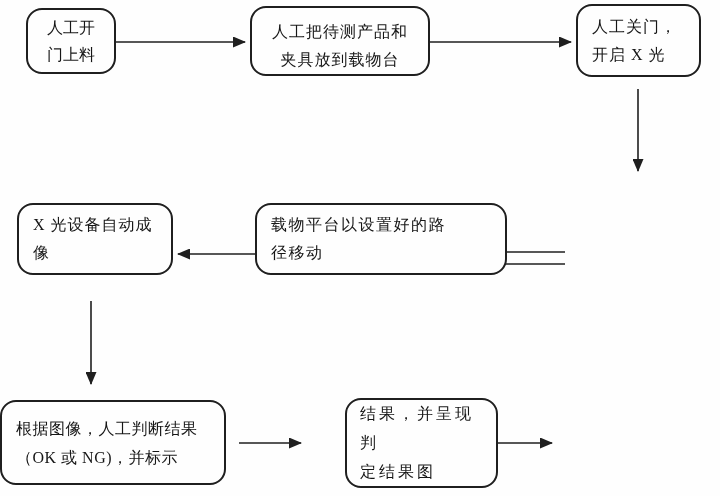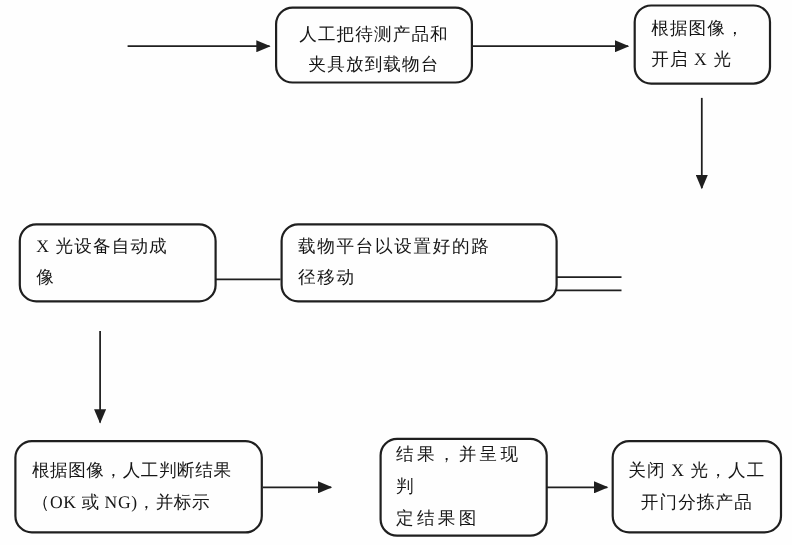--- a/index.html
+++ b/index.html
@@ -31,22 +31,22 @@
     overflow: hidden;
   }
   .node.center { justify-content: center; text-align: center; }
   .node.left   { justify-content: flex-start; text-align: left; }
 
   .n1 { left: 26px;  top: 8px;   width: 90px;  height: 66px;  line-height: 27px; }
   .n2 { left: 250px; top: 6px;   width: 180px; height: 70px;  line-height: 28px; letter-spacing: 1px; align-items: flex-end; }
   .n3 { left: 576px; top: 4px;   width: 125px; height: 73px;  line-height: 28px; padding: 0 0 0 14px; letter-spacing: 1px; }
   .n4 { left: 565px; top: 188px; width: 146px; height: 104px; line-height: 30px; padding: 0 10px 0 14px; letter-spacing: 3px; }
   .n5 { left: 255px; top: 203px; width: 252px; height: 72px;  line-height: 28px; padding: 0 10px 0 14px; letter-spacing: 1.5px; }
-  .n6 { left: 17px;  top: 203px; width: 180px; height: 72px;  line-height: 28px; padding: 0 10px 0 14px; letter-spacing: 1px; }
-  .n7 { left: 13px;  top: 400px; width: 226px; height: 85px;  line-height: 29px; padding: 0 8px 0 14px;  letter-spacing: 0.5px; }
+  .n6 { left: 17px;  top: 203px; width: 156px; height: 72px;  line-height: 28px; padding: 0 10px 0 14px; letter-spacing: 1px; }
+  .n7 { left: 0;  top: 400px; width: 226px; height: 85px;  line-height: 29px; padding: 0 8px 0 14px;  letter-spacing: 0.5px; }
   .n8 { left: 305px; top: 398px; width: 153px; height: 90px;  line-height: 29px; padding: 5px 10px 0 13px; letter-spacing: 3px; align-items: flex-end; margin-left: 40px; }
   .n9 { left: 556px; top: 400px; width: 155px; height: 85px;  line-height: 29px; letter-spacing: 1px; }
 </style>
 </head>
 <body>
 
 <div class="canvas">
 
   <svg class="wires" viewBox="0 0 720 496" xmlns="http://www.w3.org/2000/svg">
     <defs>
@@ -58,28 +58,32 @@
     <line x1="430" y1="42" x2="571" y2="42" stroke="#1f1f1f" stroke-width="1.6" marker-end="url(#ah)"></line>
     <line x1="638" y1="89" x2="638" y2="171" stroke="#1f1f1f" stroke-width="1.6" marker-end="url(#ah)"></line>
     <line x1="565" y1="252" x2="469" y2="252" stroke="#1f1f1f" stroke-width="1.6" marker-end="url(#ah)"></line>
     <line x1="565" y1="264" x2="469" y2="264" stroke="#1f1f1f" stroke-width="1.6" marker-end="url(#ah)"></line>
     <line x1="255" y1="254" x2="178" y2="254" stroke="#1f1f1f" stroke-width="1.6" marker-end="url(#ah)"></line>
     <line x1="91" y1="301" x2="91" y2="384" stroke="#1f1f1f" stroke-width="1.6" marker-end="url(#ah)"></line>
     <line x1="239" y1="443" x2="301" y2="443" stroke="#1f1f1f" stroke-width="1.6" marker-end="url(#ah)"></line>
     <line x1="458" y1="443" x2="552" y2="443" stroke="#1f1f1f" stroke-width="1.6" marker-end="url(#ah)"></line>
   </svg>
 
+  <div class="node center n1">
+    <span>人工开
+门上料</span>
+  </div>
 
   <div class="node center n2">
     <span>人工把待测产品和
 夹具放到载物台</span>
   </div>
 
   <div class="node left n3">
-    <span>根据图像，
+    <span>人工关门，
 开启 X 光</span>
   </div>
 
 
   <div class="node left n5">
     <span>载物平台以设置好的路
 径移动</span>
   </div>
 
   <div class="node left n6">
@@ -91,18 +95,14 @@
     <span>根据图像，人工判断结果
 （OK 或 NG)，并标示</span>
   </div>
 
   <div class="node left n8">
     <span>软件存储判定
 结果，并呈现判
 定结果图</span>
   </div>
 
-  <div class="node center n9">
-    <span>关闭 X 光，人工
-开门分拣产品</span>
-  </div>
 
 </div>
 
 </body></html>

